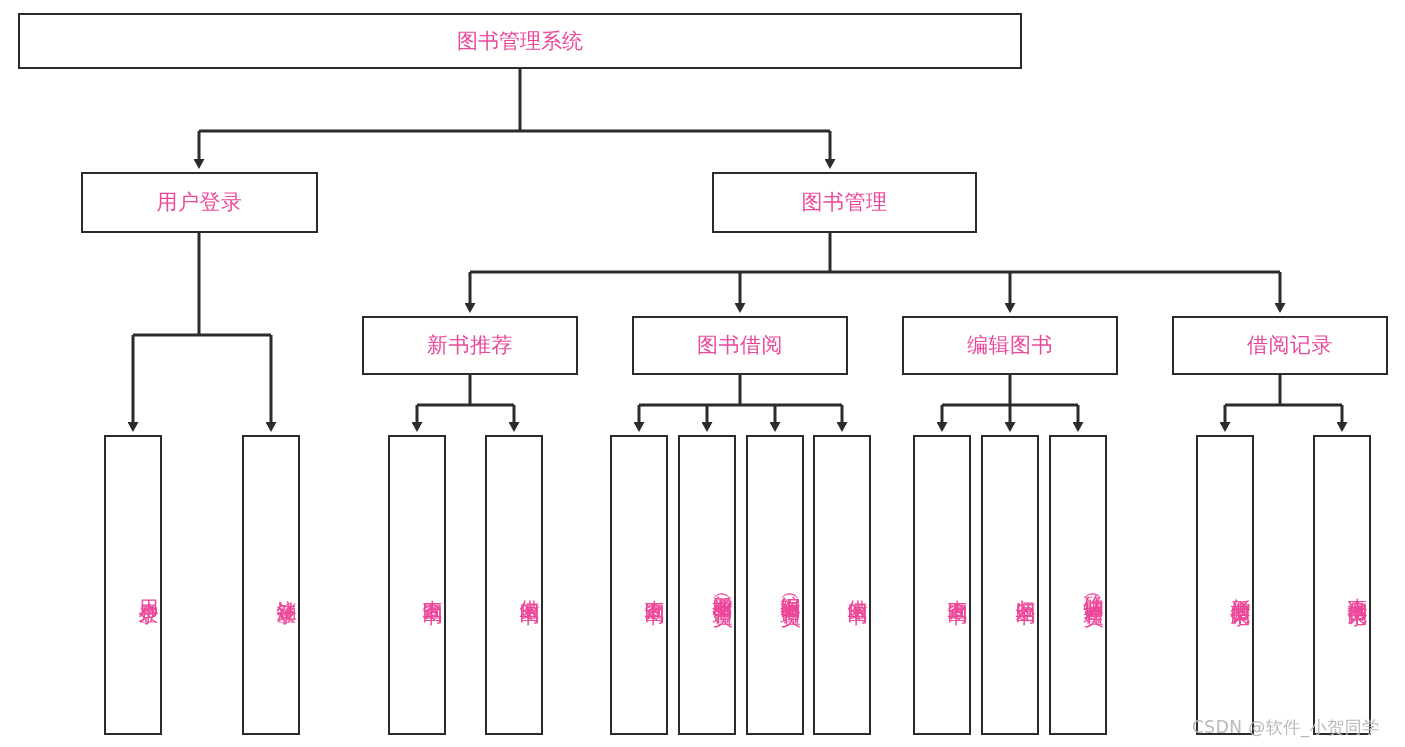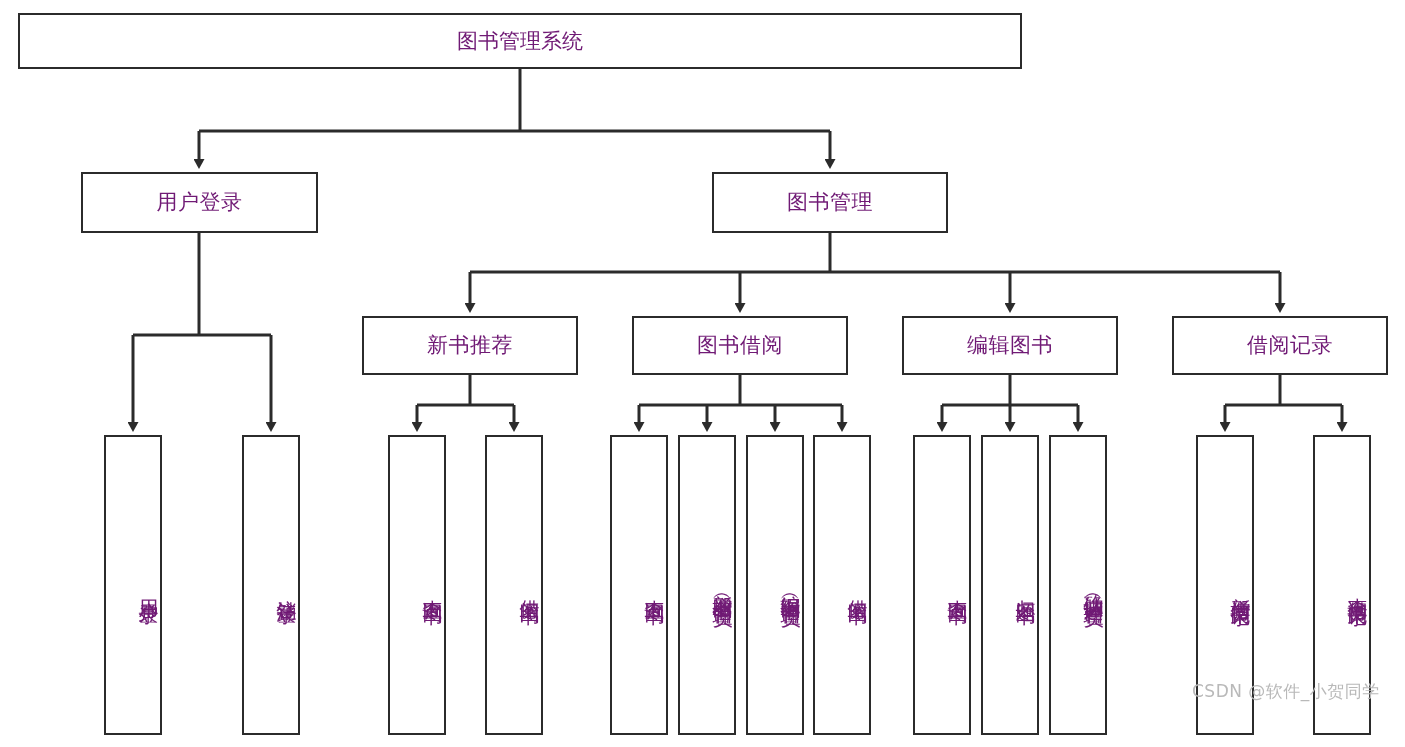--- a/index.html
+++ b/index.html
@@ -27,21 +27,21 @@
     pointer-events: none;
   }
   .node {
     position: absolute;
     box-sizing: border-box;
     background: #ffffff;
     border: 2px solid #2b2b2b;
     display: flex;
     align-items: center;
     justify-content: center;
-    color: #701a75;
+    color: #ec4899;
     line-height: 1.18;
     text-align: center;
   }
   .node-h {
     font-size: 21px;
     letter-spacing: 0.5px;
   }
   .node-root {
     font-size: 21px;
   }
@@ -120,21 +120,21 @@
       <path d="M1280,375 L1280,405"></path>
       <path d="M1225,405 L1342,405"></path>
       <path d="M1225,405 L1225,423" marker-end="url(#arw)"></path>
       <path d="M1342,405 L1342,423" marker-end="url(#arw)"></path>
     </g>
   </svg>
 
   <div class="node node-root" style="left:18px; top:13px; width:1004px; height:56px;">图书管理系统</div>
 
   <div class="node node-h" style="left:81px; top:172px; width:237px; height:61px;">用户登录</div>
-  <div class="node node-h" style="left:712px; top:172px; width:236px; height:61px;">图书管理</div>
+  <div class="node node-h" style="left:712px; top:172px; width:265px; height:61px;">图书管理</div>
 
   <div class="node node-h" style="left:632px; top:316px; width:216px; height:59px;">图书借阅</div>
   <div class="node node-h" style="left:362px; top:316px; width:216px; height:59px;">新书推荐</div>
   <div class="node node-h" style="left:902px; top:316px; width:216px; height:59px;">编辑图书</div>
   <div class="node node-h" style="left:1172px; top:316px; width:216px; height:59px;padding-left:20px;">借阅记录</div>
 
   <div class="node node-v" style="left:104px; top:435px; width:58px; height:300px;">
     <span class="vlabel">用户登录</span>
   </div>
   <div class="node node-v" style="left:242px; top:435px; width:58px; height:300px;">
@@ -171,15 +171,15 @@
     <span class="vlabel">确认归还（管理员）</span>
   </div>
 
   <div class="node node-v" style="left:1196px; top:435px; width:58px; height:300px;">
     <span class="vlabel">新增借阅记录</span>
   </div>
   <div class="node node-v" style="left:1313px; top:435px; width:58px; height:300px;">
     <span class="vlabel">查询借阅记录</span>
   </div>
 
-  <div class="watermark" style="left:1192px; top:680px;">CSDN @软件_小贺同学</div>
+  <div class="watermark" style="left:1192px; top:716px;">CSDN @软件_小贺同学</div>
 
 </div>
 
 </body></html>

